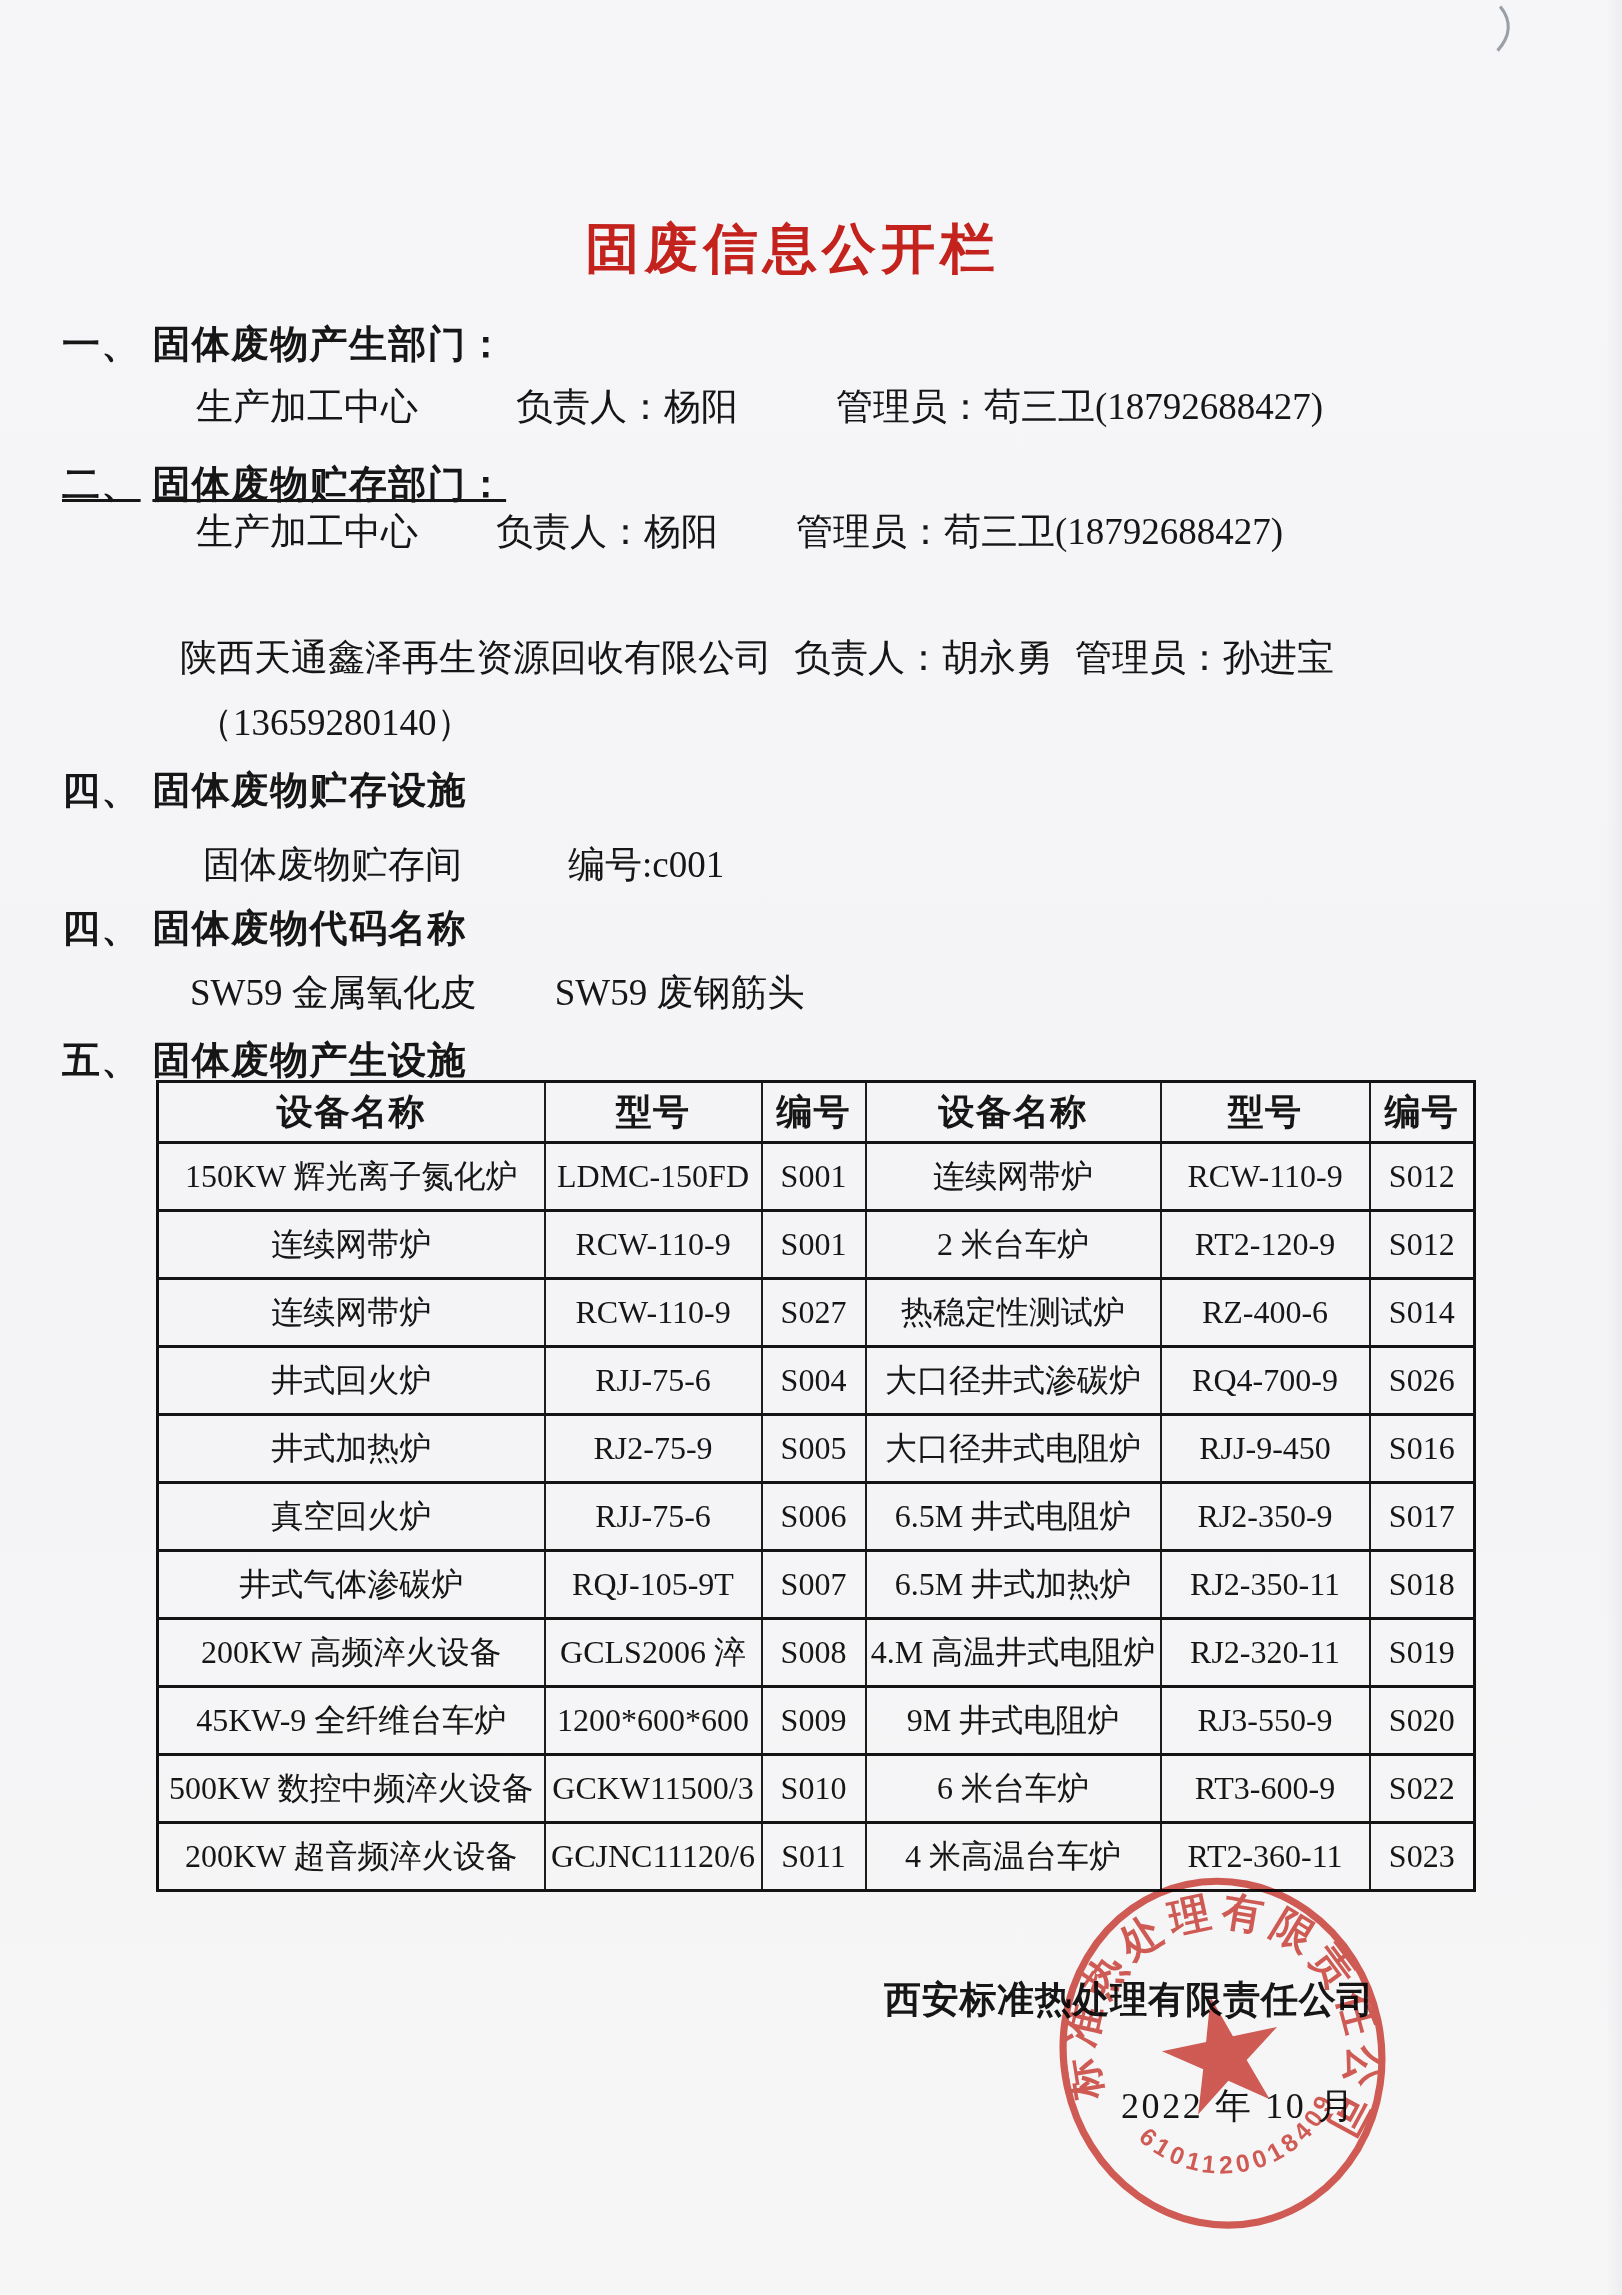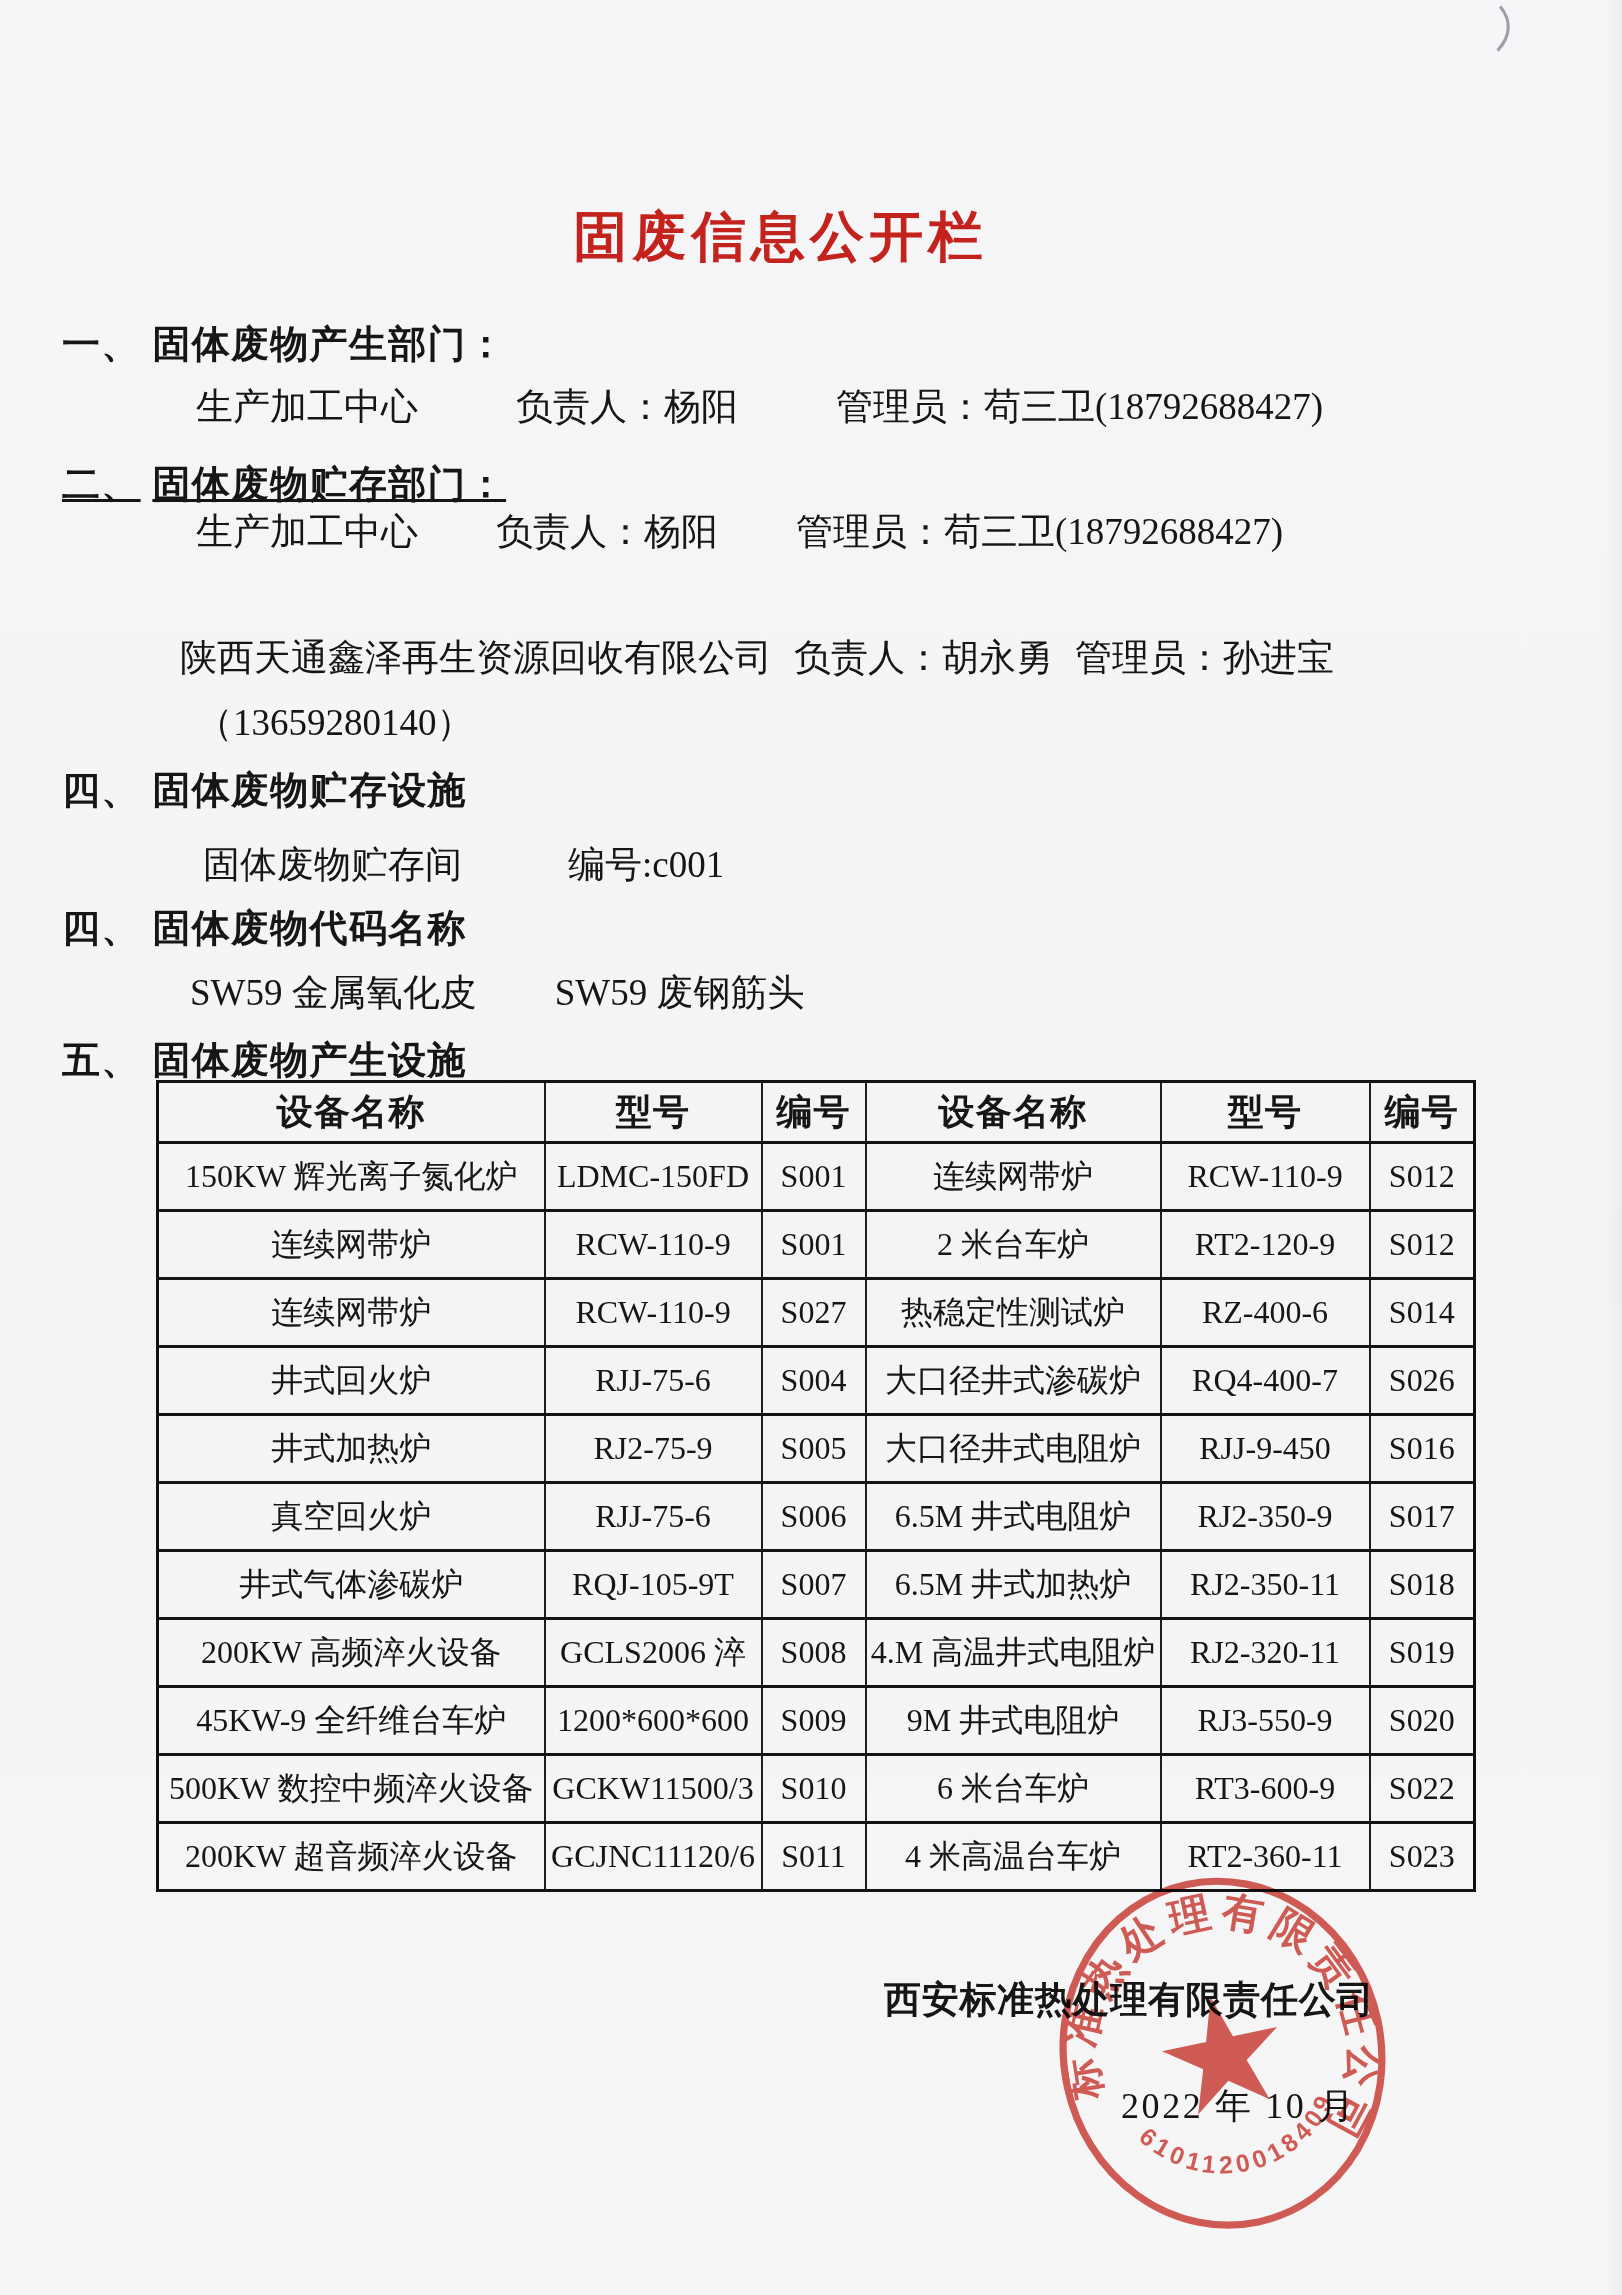--- a/index.html
+++ b/index.html
@@ -9,21 +9,21 @@
     font-family:"Liberation Serif","DejaVu Serif",serif;
     color:#161616;overflow:hidden;
   }
   .page{position:absolute;inset:0;background:linear-gradient(180deg,#f6f6f8 0%,#f4f4f6 55%,#f6f6f7 100%);}
   
   .page::after{content:"";position:absolute;top:0;right:0;width:17px;height:100%;
     background:linear-gradient(90deg,rgba(0,0,0,0) 0%,rgba(120,120,130,0.07) 100%);}
   .title{
     position:absolute;top:201px;left:0;width:1561px;text-align:center;
     font-family:Liberation Mono, monospace;
-    font-size:54px;font-weight:800;letter-spacing:5.2px;color:#c3221d;margin:0;
+    font-size:54px;font-weight:800;letter-spacing:5.2px;color:#c3221d;margin:12px;
   }
   .sec-heading{
     position:absolute;left:62px;font-size:38px;font-weight:700;
     letter-spacing:1.3px;white-space:nowrap;
   }
   .sec-heading .num{margin-right:11.8px;}
   .body-line{
     position:absolute;font-size:37px;font-weight:400;white-space:nowrap;
     display:flex;align-items:baseline;
   }
@@ -166,21 +166,21 @@
           <td>S027</td>
           <td>热稳定性测试炉</td>
           <td>RZ-400-6</td>
           <td>S014</td>
         </tr>
         <tr>
           <td>井式回火炉</td>
           <td>RJJ-75-6</td>
           <td>S004</td>
           <td>大口径井式渗碳炉</td>
-          <td>RQ4-400-7</td>
+          <td>RQ4-700-9</td>
           <td>S026</td>
         </tr>
         <tr>
           <td>井式加热炉</td>
           <td>RJ2-75-9</td>
           <td>S005</td>
           <td>大口径井式电阻炉</td>
           <td>RJJ-9-450</td>
           <td>S016</td>
         </tr>

